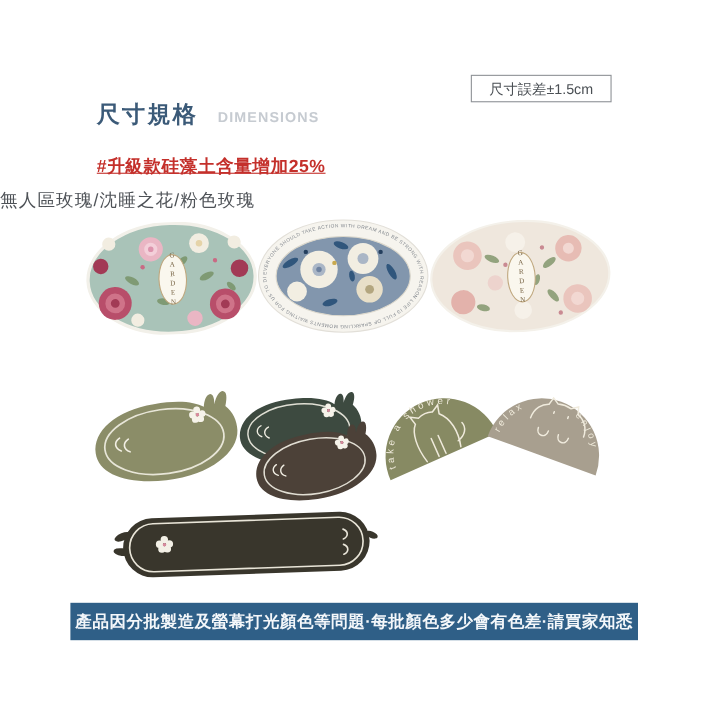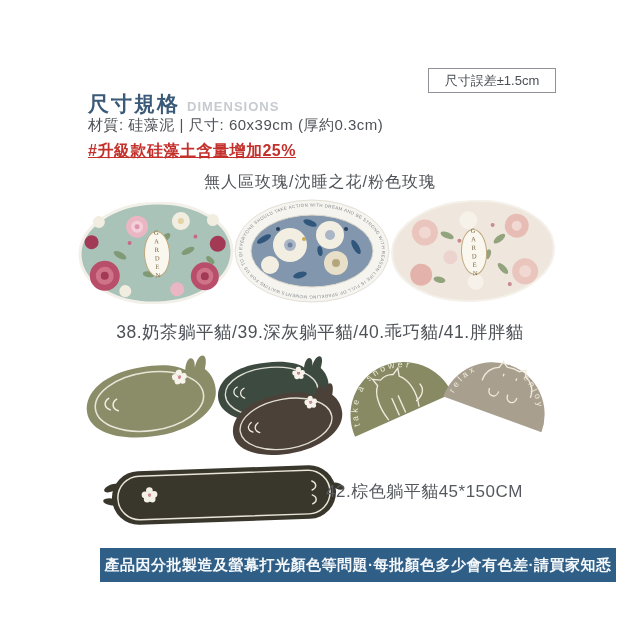--- a/index.html
+++ b/index.html
@@ -1,30 +1,30 @@
 <!DOCTYPE html>
 <html><head>
 <meta charset="utf-8">
 <style>
   html,body{margin:0;padding:0;background:#ffffff;}
   .page{position:relative;width:640px;height:640px;background:#ffffff;overflow:hidden;
         font-family:"Liberation Sans","DejaVu Sans",sans-serif;color:#54585d;}
 
   
-  .title-row{position:absolute;left:88px;top:84px;display:flex;align-items:baseline;gap:7px;}
+  .title-row{position:absolute;left:88px;top:84px;display:flex;align-items:baseline;gap:18px;}
   .title-main{font-size:21px;font-weight:bold;color:#3b5a78;letter-spacing:2px;}
   .title-sub{font-size:13px;color:#c6cbd1;letter-spacing:1px;font-weight:bold;margin-top:15px;}
   .tolerance{position:absolute;left:428px;top:68px;width:128px;height:25px;box-sizing:border-box;
              border:1px solid #8e9296;display:flex;align-items:center;justify-content:center;
              font-size:13px;color:#4a4f54;}
   .spec-line{position:absolute;left:88px;top:116px;font-size:15px;color:#4e5257;letter-spacing:0.5px;}
   .upgrade{position:absolute;left:88px;top:141px;font-size:16px;color:#c4302b;font-weight:600;letter-spacing:0.5px;text-decoration:underline;}
 
   
-  .floral-title{position:absolute;left:0;top:172px;width:100%;text-align:center;
+  .floral-title{position:absolute;left:0;top:172px;width:100%;text-align:left;
                 font-size:16px;color:#4e5257;letter-spacing:1px;}
   .mat{position:absolute;}
   .mat svg{display:block;width:100%;height:100%;}
   .mat1{left:78px;top:202px;width:156px;height:102px;transform:rotate(-2deg);}
   .mat2{left:234px;top:199px;width:156px;height:104px;}
   .mat3{left:390px;top:200px;width:166px;height:102px;transform:rotate(-3deg);}
   .garden-label{position:absolute;width:24px;height:44px;border-radius:50%;background:#faf7ee;
                 border:1px solid #bfa77e;display:flex;align-items:center;justify-content:center;}
   .garden-label span{writing-mode:vertical-rl;text-orientation:upright;font-size:6.5px;
                      letter-spacing:1.5px;color:#7a6748;font-family:"Liberation Serif","DejaVu Serif",serif;}
@@ -39,21 +39,21 @@
   .cat38{left:72px;top:352px;width:148px;height:92px;transform:rotate(-8deg);}
   .cat39-back{left:206px;top:350px;width:126px;height:78px;transform:rotate(-4deg);}
   .cat39-front{left:220px;top:382px;width:126px;height:78px;transform:rotate(-10deg);}
   .cat40{left:333px;top:352px;width:118px;height:74px;transform:rotate(-24deg);}
   .cat41{left:444px;top:352px;width:116px;height:72px;transform:rotate(20deg);}
   .cat42{left:102px;top:460px;width:244px;height:72px;transform:rotate(-2deg);}
   .long-label{position:absolute;left:326px;top:480px;font-size:17px;color:#55595e;letter-spacing:0.5px;}
 
   
   .banner{position:absolute;left:64px;top:548px;width:516px;height:34px;background:#2f5f87;
-          display:flex;align-items:center;justify-content:center;margin-left:36px;}
+          display:flex;align-items:center;justify-content:center;}
   .banner span{color:#f4f7fa;font-size:15px;font-weight:600;letter-spacing:0.5px;white-space:nowrap;}
 
   .arc-text{fill:#efeadb;font-size:9px;letter-spacing:3px;font-family:"Liberation Sans","DejaVu Sans",sans-serif;}
   .ring-text{fill:#84898f;font-size:4.4px;letter-spacing:0.45px;font-family:"Liberation Sans","DejaVu Sans",sans-serif;}
 </style>
 </head>
 <body>
 
 <svg width="0" height="0" style="position:absolute">
   <defs>
@@ -73,21 +73,20 @@
   </defs>
 </svg>
 
 <div class="page">
 
   <div class="title-row">
     <span class="title-main">尺寸規格</span>
     <span class="title-sub">DIMENSIONS</span>
   </div>
   <div class="tolerance">尺寸誤差±1.5cm</div>
-  <div class="spec-line">材質: 硅藻泥 | 尺寸: 60x39cm (厚約0.3cm)</div>
   <div class="upgrade">#升級款硅藻土含量增加25%</div>
 
   <div class="floral-title">無人區玫瑰/沈睡之花/粉色玫瑰</div>
 
   <div class="mat mat1">
     <svg viewBox="0 0 156 102">
       <ellipse cx="78" cy="51" rx="76" ry="50" stroke="#f2f0e9" stroke-width="3" fill="#a9c3b8"></ellipse>
       <g>
         <circle cx="26" cy="72" r="15" fill="#b84e6a"></circle>
           <circle cx="26" cy="72" r="9" fill="#cf7389"></circle>
@@ -172,21 +171,20 @@
         <circle cx="70" cy="40" r="2" fill="#c98a92"></circle>
           <circle cx="104" cy="26" r="2" fill="#c98a92"></circle>
           <circle cx="118" cy="86" r="2" fill="#c98a92"></circle>
       </g>
     </svg>
     <div class="garden-label">
       <span>GARDEN</span>
     </div>
   </div>
 
-  <div class="cats-title">38.奶茶躺平貓/39.深灰躺平貓/40.乖巧貓/41.胖胖貓</div>
 
   <div class="catmat cat38">
     <svg viewBox="0 0 152 92">
       <use href="#lying-cat" color="#8b8d68"></use>
     </svg>
   </div>
 
   <div class="catmat cat39-back">
     <svg viewBox="0 0 152 92">
       <use href="#lying-cat" color="#3d4a40"></use>
@@ -243,19 +241,18 @@
           <circle cx="43.5" cy="32" r="3.4" fill="#f3f0e6"></circle>
         <circle cx="52.5" cy="32" r="3.4" fill="#f3f0e6"></circle>
           <circle cx="45.5" cy="36.5" r="3.4" fill="#f3f0e6"></circle>
         <circle cx="50.5" cy="36.5" r="3.4" fill="#f3f0e6"></circle>
           <circle cx="48" cy="32.5" r="1.6" fill="#d98a9e"></circle>
       </g>
       <path d="M 212,24 c 5,2 5,7 0,9 M 212,38 c 5,2 5,7 0,9" fill="none" stroke="#e9e5d8" stroke-width="1.5" stroke-linecap="round"></path>
     </svg>
   </div>
 
-  <div class="long-label">42.棕色躺平貓45*150CM</div>
 
   <div class="banner">
     <span>產品因分批製造及螢幕打光顏色等問題·每批顏色多少會有色差·請買家知悉</span>
   </div>
 
 </div>
 
 </body></html>

